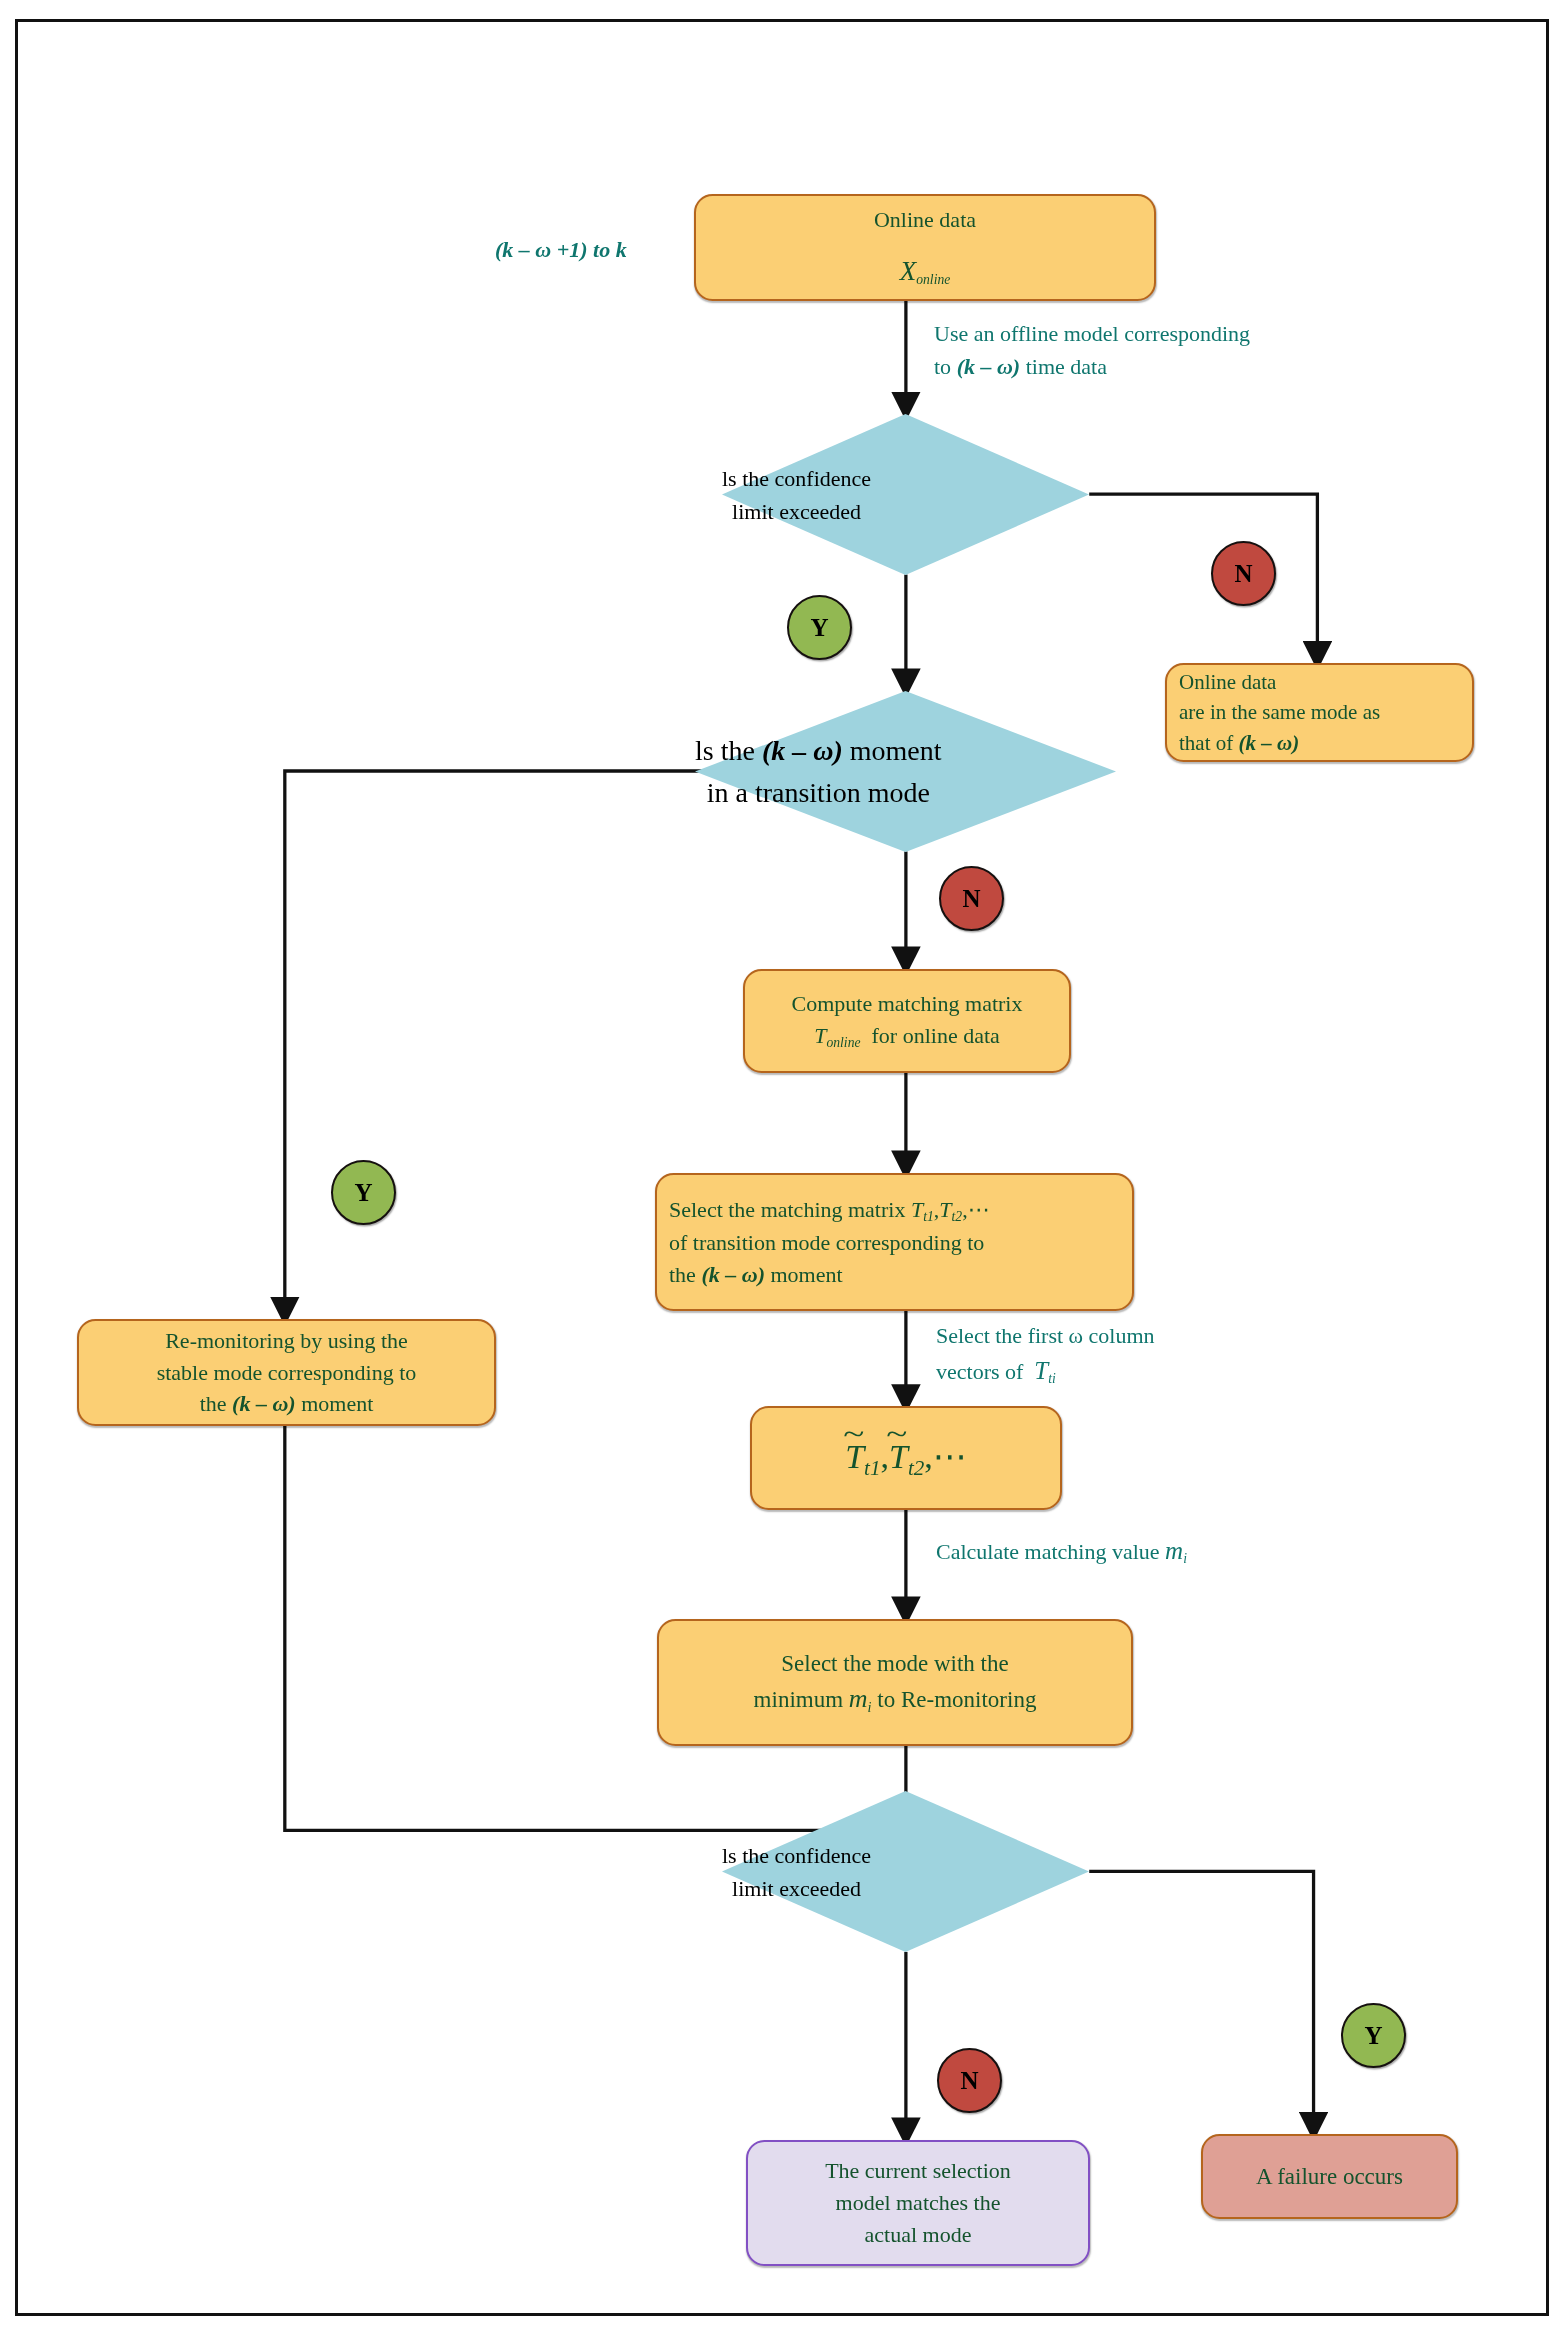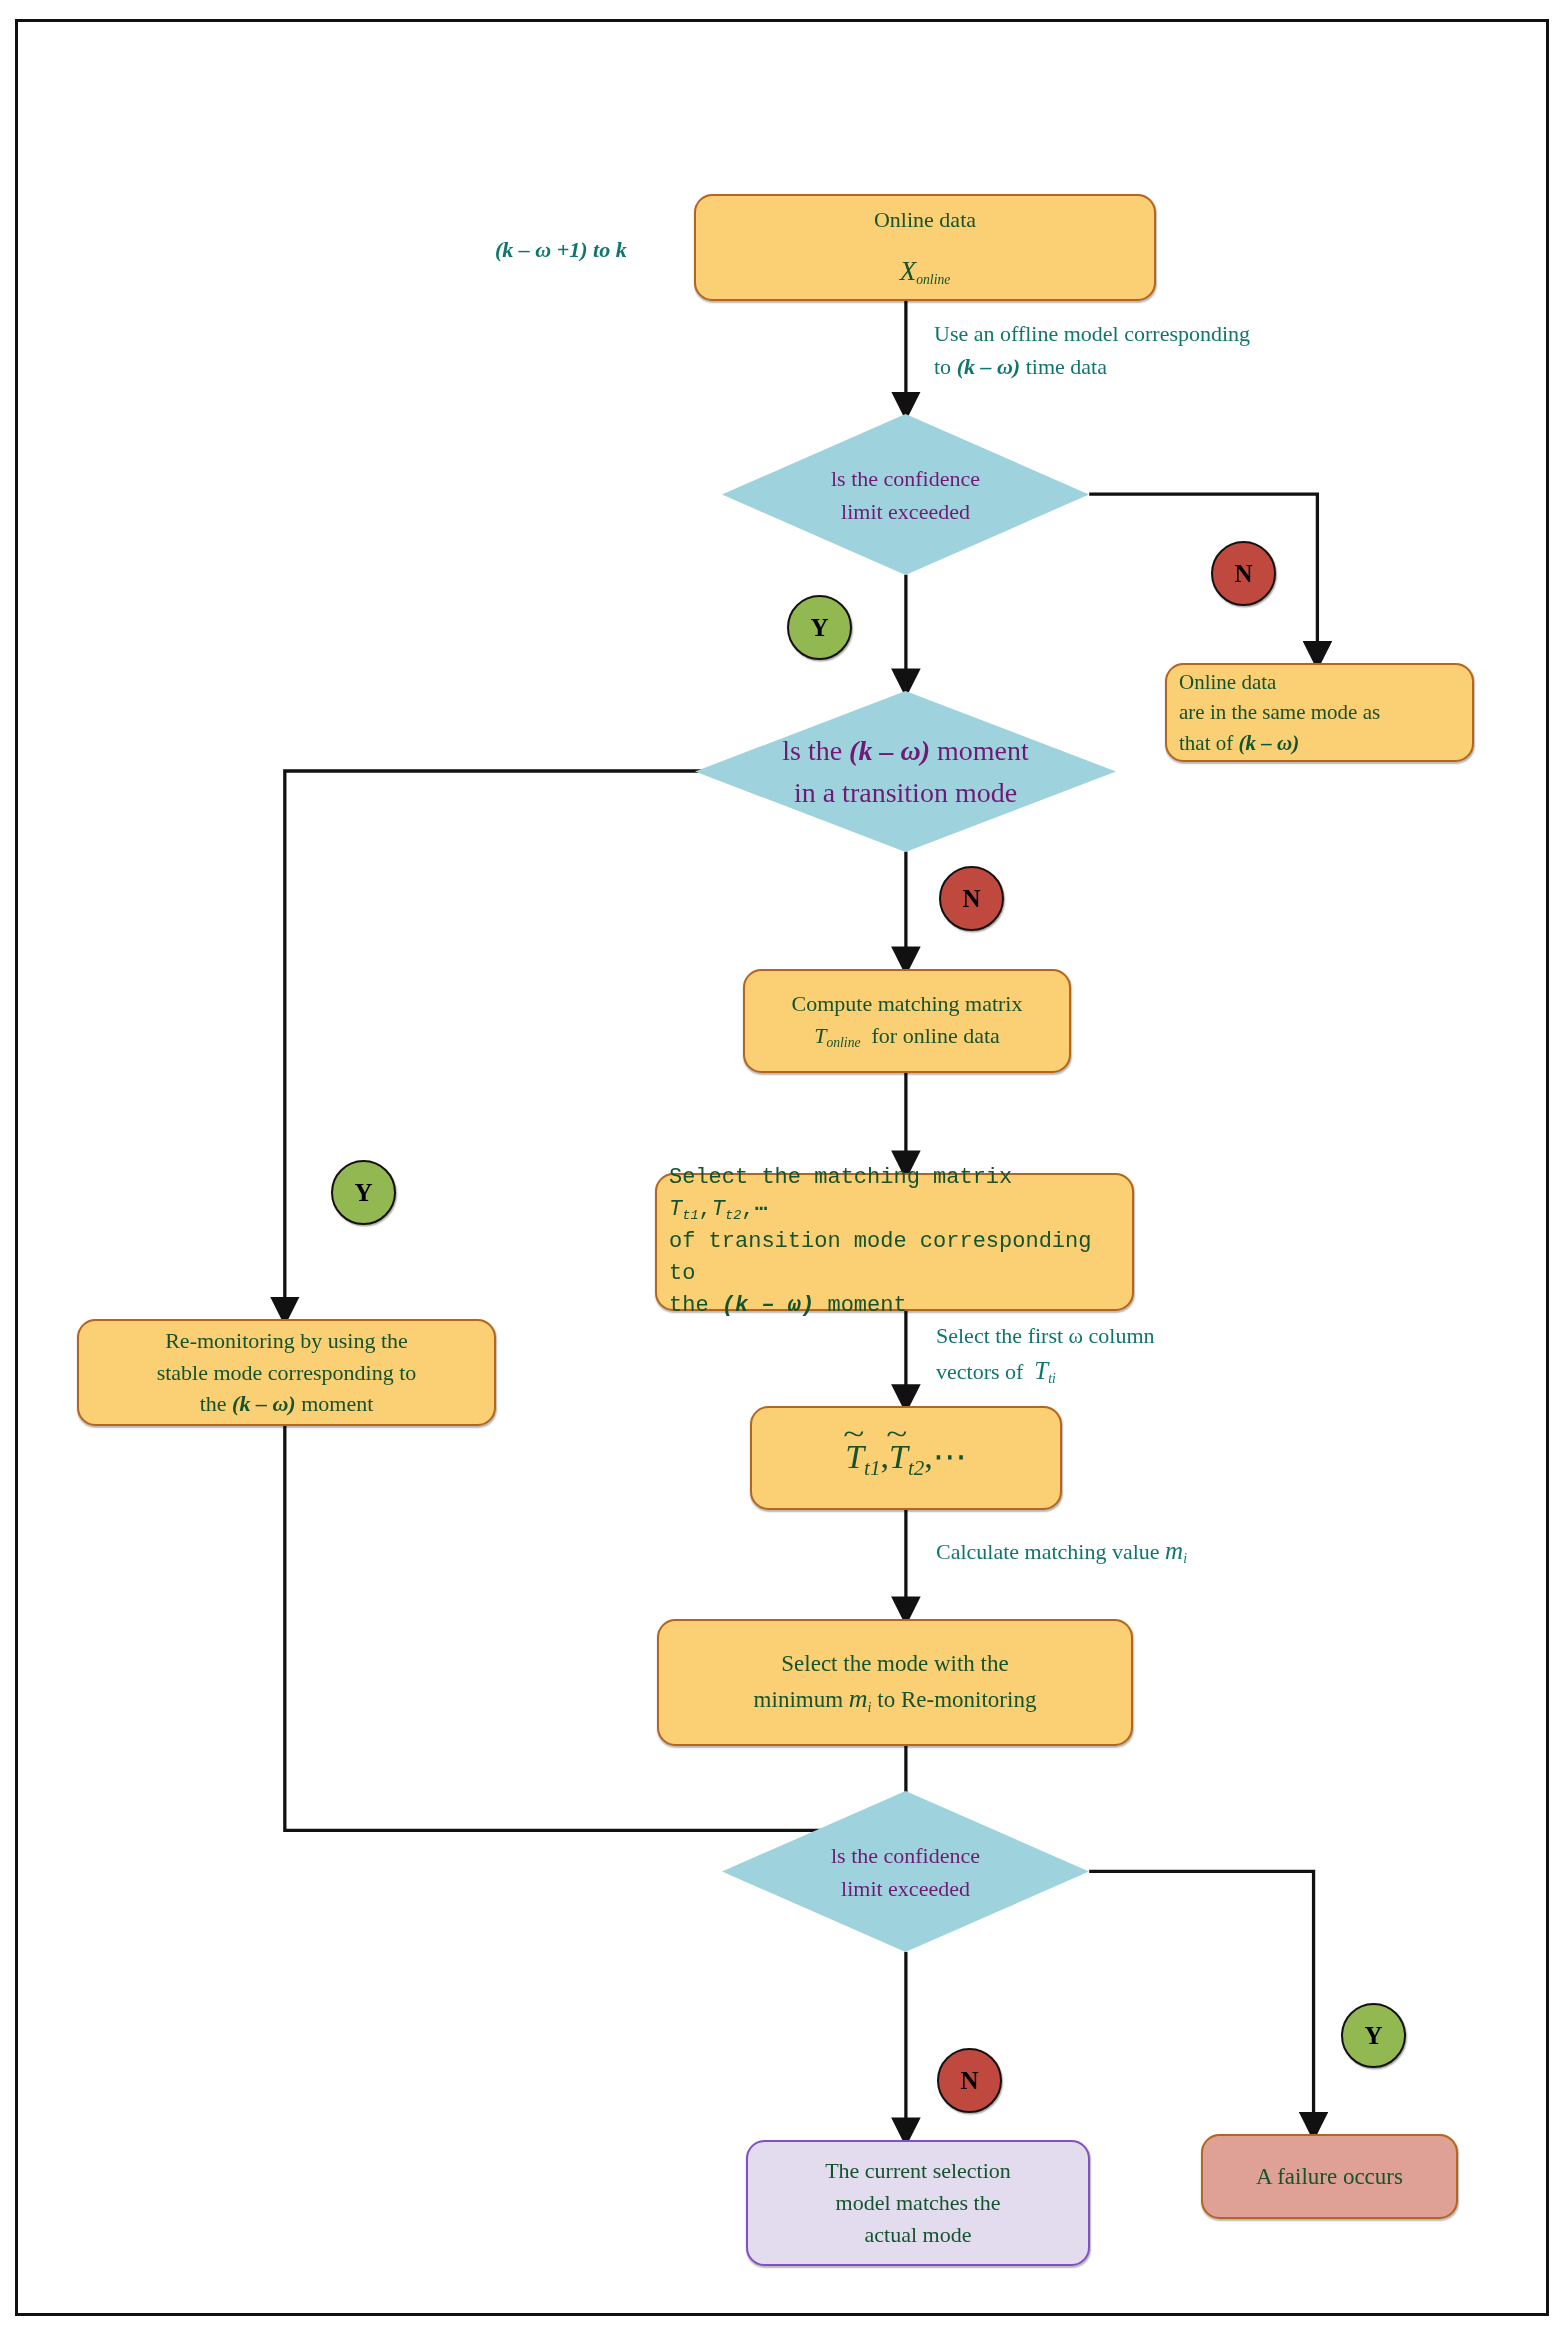--- a/index.html
+++ b/index.html
@@ -55,22 +55,22 @@
   .rbox.salmon{background:#dfa095;border-color:#b5651d;}
   .diamond{
     background:#9ed3de;
     width:100%;height:100%;
     clip-path:polygon(50% 0%,100% 50%,50% 100%,0% 50%);
     display:flex;align-items:center;justify-content:center;
   }
   .dwrap{position:absolute;display:block;}
   .dtext{
     position:absolute;left:0;top:0;width:100%;height:100%;
-    display:flex;align-items:center;justify-content:center;
-    text-align:center;line-height:1.5;color:#701a75;
+    display:flex;align-items:center;justify-content:flex-start;
+    text-align:center;line-height:1.5;color:#000000;
   }
   .badge{
     position:absolute;
     border:2.2px solid #15100f;
     border-radius:50%;
     display:flex;align-items:center;justify-content:center;
     font-weight:bold;
     box-shadow:1.1px 1.6px 1.6px rgba(0,0,0,.35);
   }
   .badge.y{background:#92b852;}
@@ -205,21 +205,21 @@
 
   <div class="node rbox" style="left:743px;top:969px;width:328px;height:104px;font-size:22px;">
     <div>
       <div>Compute matching matrix</div>
       <div>
         <i class="sym">T</i><sub>online</sub>&nbsp;&nbsp;<span>for online data</span>
       </div>
     </div>
   </div>
 
-  <div class="node rbox" style="left:655px;top:1173px;width:479px;height:138px;font-size:22px;font-family:Liberation Mono, monospace;">
+  <div class="node rbox" style="left:655px;top:1173px;width:479px;height:138px;font-size:22px;">
     <div style="text-align:left;width:100%;">
       <div>
         <span>Select the matching matrix </span><i class="sym">T</i><sub>t1</sub><span>,</span><i class="sym">T</i><sub>t2</sub><span>,⋯</span>
       </div>
       <div>of transition mode corresponding to</div>
       <div>
         <span>the </span><b class="sym">(k – ω)</b><span> moment</span>
       </div>
     </div>
   </div>

